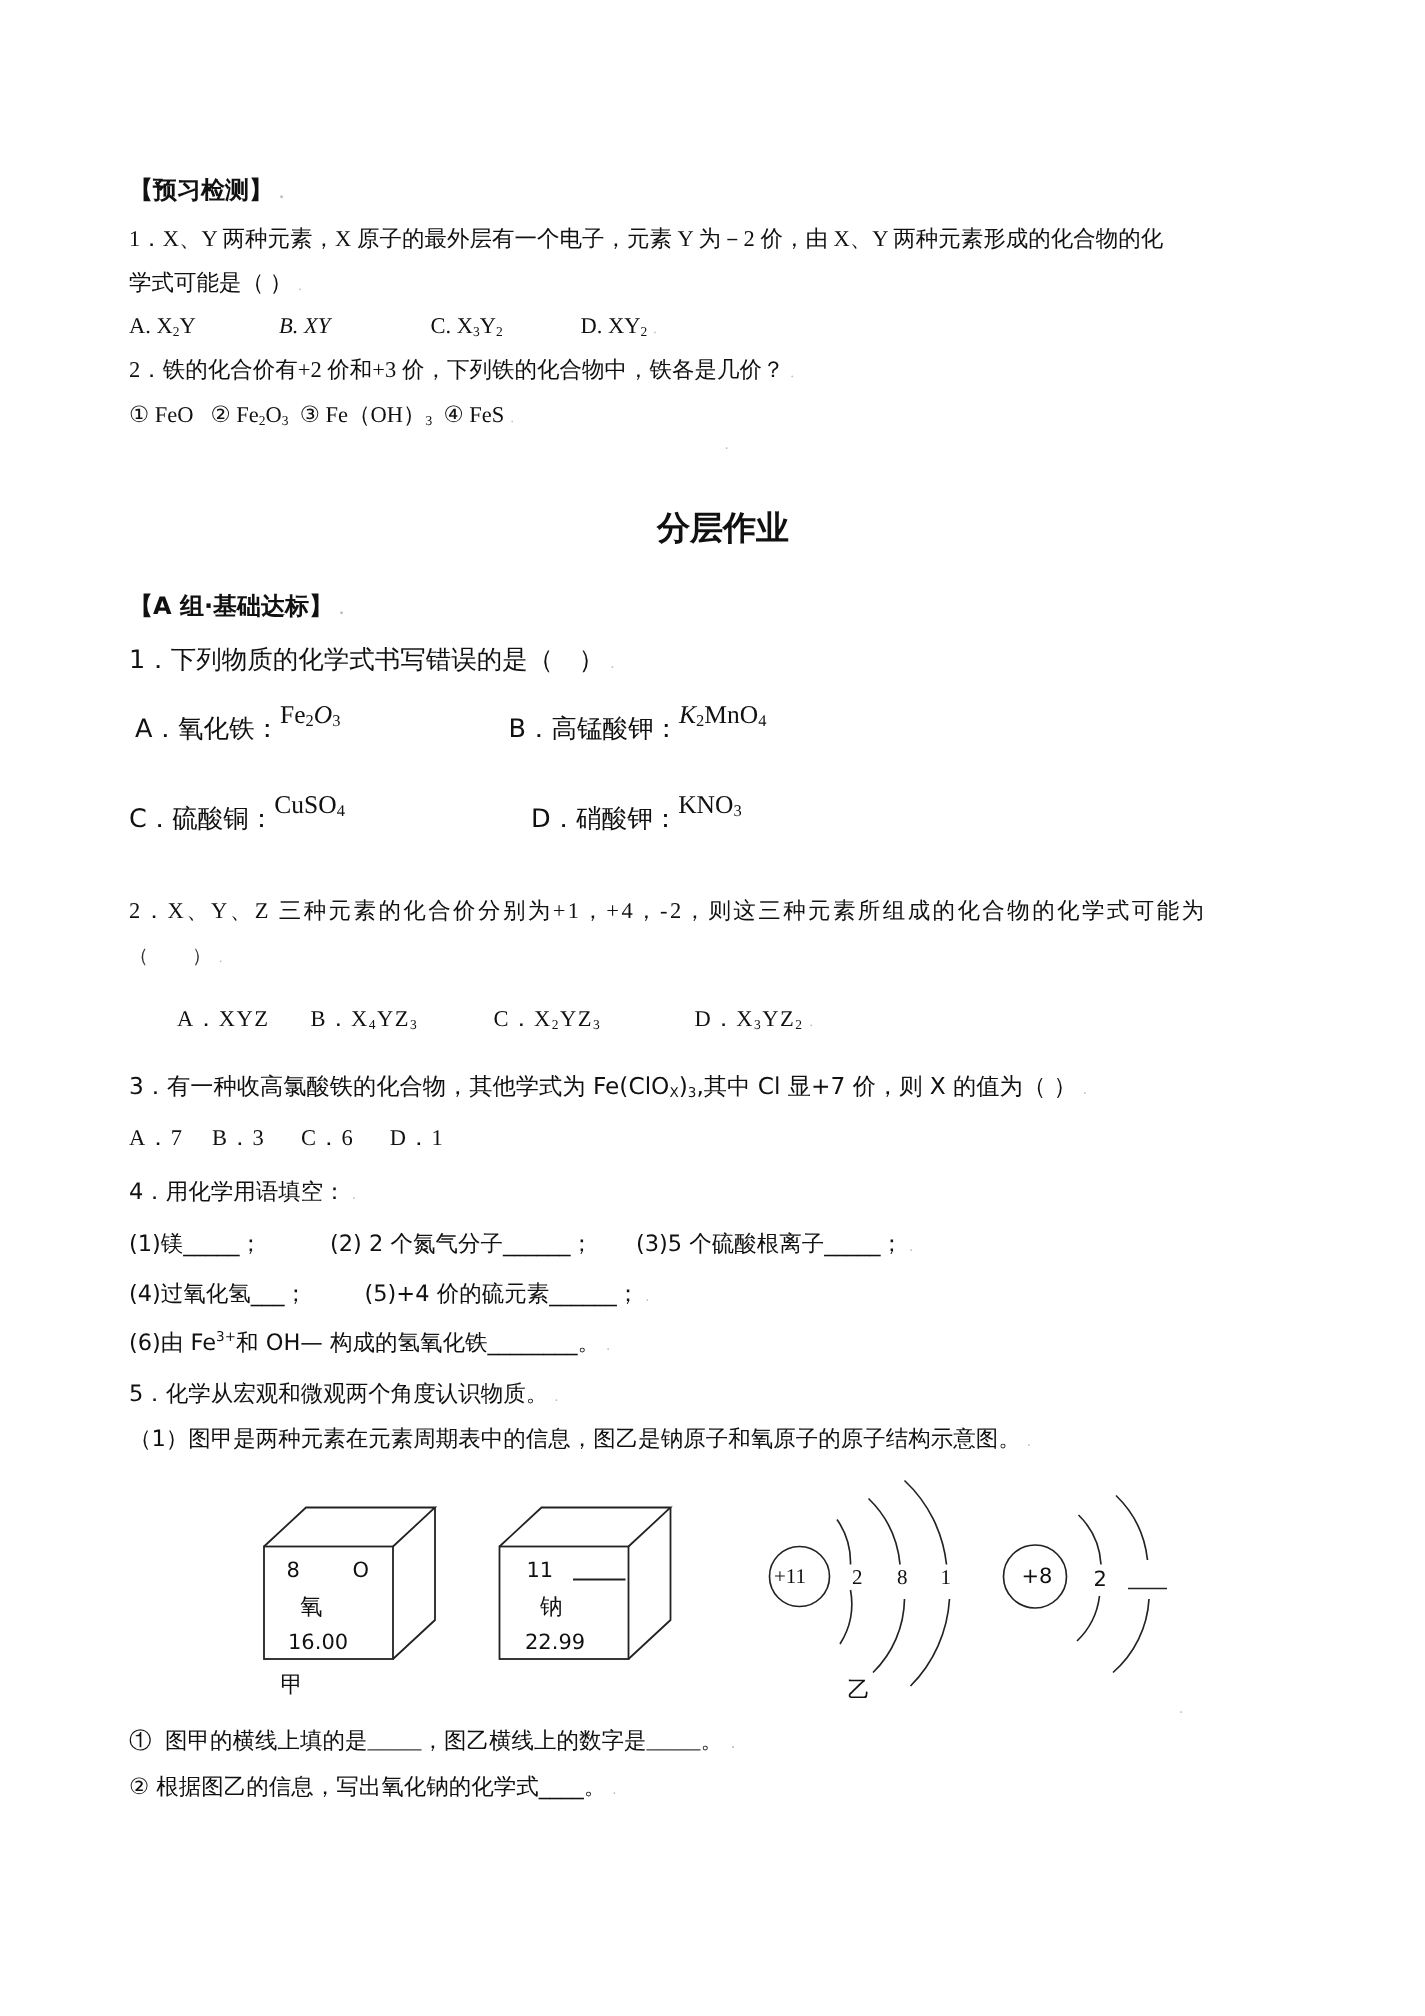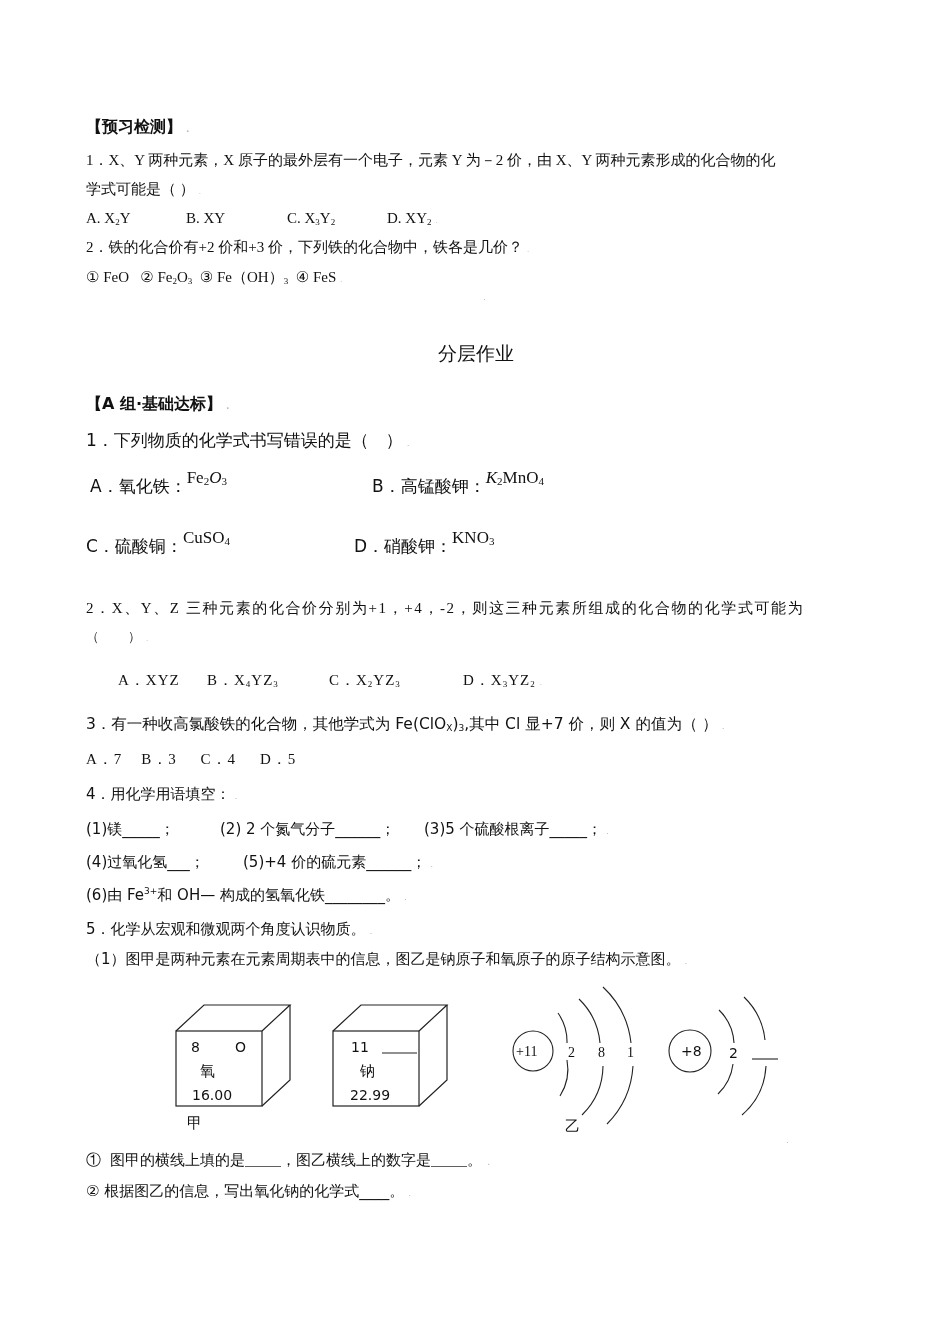--- a/index.html
+++ b/index.html
@@ -4,21 +4,21 @@
 <style>
   html, body { margin:0; padding:0; background:#ffffff; }
   body { width:950px; height:1344px; position:relative; overflow:hidden;
          font-family:"DejaVu Sans", "Liberation Sans", sans-serif; color:#111; }
   .ln { position:absolute; white-space:nowrap; font-size:15px; line-height:20px; }
   .serif { font-family:"Liberation Serif", "DejaVu Serif", serif; }
   .bold { font-weight:bold; }
   .mark { color:#bbb; font-size:9px; margin-left:4px; }
   sub { font-size:9px; vertical-align:-2px; line-height:0; }
   sup { font-size:9px; vertical-align:6px; line-height:0; }
-  .h2 { font-size:19px; font-weight:normal; }
+  .h2 { font-size:22px; font-weight:bold; }
   .big { font-size:17px; line-height:24px; }
   .formula { font-family:"Liberation Serif", "DejaVu Serif", serif; font-size:17px; position:relative; top:-9px; }
   .formula sub { font-size:11px; }
   .it { font-style:italic; }
   .small-serif { font-family:"Liberation Serif", "DejaVu Serif", serif; font-size:15px; letter-spacing:1px; }
   svg { position:absolute; left:0; top:0; }
 </style>
 </head>
 <body>
 
@@ -27,21 +27,21 @@
 </div>
 
 <div class="ln serif" style="left:86px;top:150px;">1．X、Y 两种元素，X 原子的最外层有一个电子，元素 Y 为－2 价，由 X、Y 两种元素形成的化合物的化</div>
 <div class="ln serif" style="left:86px;top:179px;">
   <span>学式可能是（ ）</span><span class="mark">.</span>
 </div>
 
 <div class="ln serif" style="left:86px;top:208px;">
   <span>A. X</span><sub>2</sub><span>Y</span>
 </div>
-<div class="ln serif" style="left:186px;top:208px;">
+<div class="ln serif" style="left:186px;top:208px;font-style:italic;">
   <span>B. XY</span>
 </div>
 <div class="ln serif" style="left:287px;top:208px;">
   <span>C. X</span><sub>3</sub><span>Y</span><sub>2</sub>
 </div>
 <div class="ln serif" style="left:387px;top:208px;">
   <span>D. XY</span><sub>2</sub><span class="mark">.</span>
 </div>
 
 <div class="ln serif" style="left:86px;top:237px;">
@@ -61,21 +61,21 @@
   <span>【A 组·基础达标】</span><span class="mark">.</span>
 </div>
 
 <div class="ln big" style="left:86px;top:428px;">
   <span>1．下列物质的化学式书写错误的是（　）</span><span class="mark">.</span>
 </div>
 
 <div class="ln big" style="left:90px;top:474px;">
   <span>A．氧化铁：</span><span class="formula"><span>Fe</span><sub>2</sub><span class="it">O</span><sub>3</sub></span>
 </div>
-<div class="ln big" style="left:372px;top:474px;">
+<div class="ln big" style="left:339px;top:474px;">
   <span>B．高锰酸钾：</span><span class="formula"><span class="it">K</span><sub>2</sub><span>MnO</span><sub>4</sub></span>
 </div>
 <div class="ln big" style="left:86px;top:534px;">
   <span>C．硫酸铜：</span><span class="formula"><span>CuSO</span><sub>4</sub></span>
 </div>
 <div class="ln big" style="left:354px;top:534px;">
   <span>D．硝酸钾：</span><span class="formula"><span>KNO</span><sub>3</sub></span>
 </div>
 
 <div class="ln small-serif" style="left:86px;top:598px;letter-spacing:1.6px;">2．X、Y、Z 三种元素的化合价分别为+1，+4，-2，则这三种元素所组成的化合物的化学式可能为</div>
@@ -93,22 +93,22 @@
 <div class="ln small-serif" style="left:463px;top:670px;">
   <span>D．X</span><sub>3</sub><span>YZ</span><sub>2</sub><span class="mark">.</span>
 </div>
 
 <div class="ln" style="left:86px;top:714px;font-size:15.5px;text-align:center;">
   <span>3．有一种收高氯酸铁的化合物，其他学式为 Fe(ClO</span><sub>X</sub><span>)</span><sub>3</sub><span>,其中 Cl 显+7 价，则 X 的值为（ ）</span><span class="mark">.</span>
 </div>
 <div class="ln small-serif" style="left:86px;top:749px;">
   <span>A．7</span>&nbsp;&nbsp;&nbsp;
   <span>B．3</span>&nbsp;&nbsp;&nbsp;&nbsp;
-  <span>C．4</span>&nbsp;&nbsp;&nbsp;&nbsp;
-  <span>D．5</span>
+  <span>C．6</span>&nbsp;&nbsp;&nbsp;&nbsp;
+  <span>D．1</span>
 </div>
 
 <div class="ln" style="left:86px;top:784px;">
   <span>4．用化学用语填空：</span><span class="mark">.</span>
 </div>
 <div class="ln" style="left:86px;top:819px;">(1)镁_____；</div>
 <div class="ln" style="left:220px;top:819px;">(2) 2 个氮气分子______；</div>
 <div class="ln" style="left:424px;top:819px;">
   <span>(3)5 个硫酸根离子_____；</span><span class="mark">.</span>
 </div>

